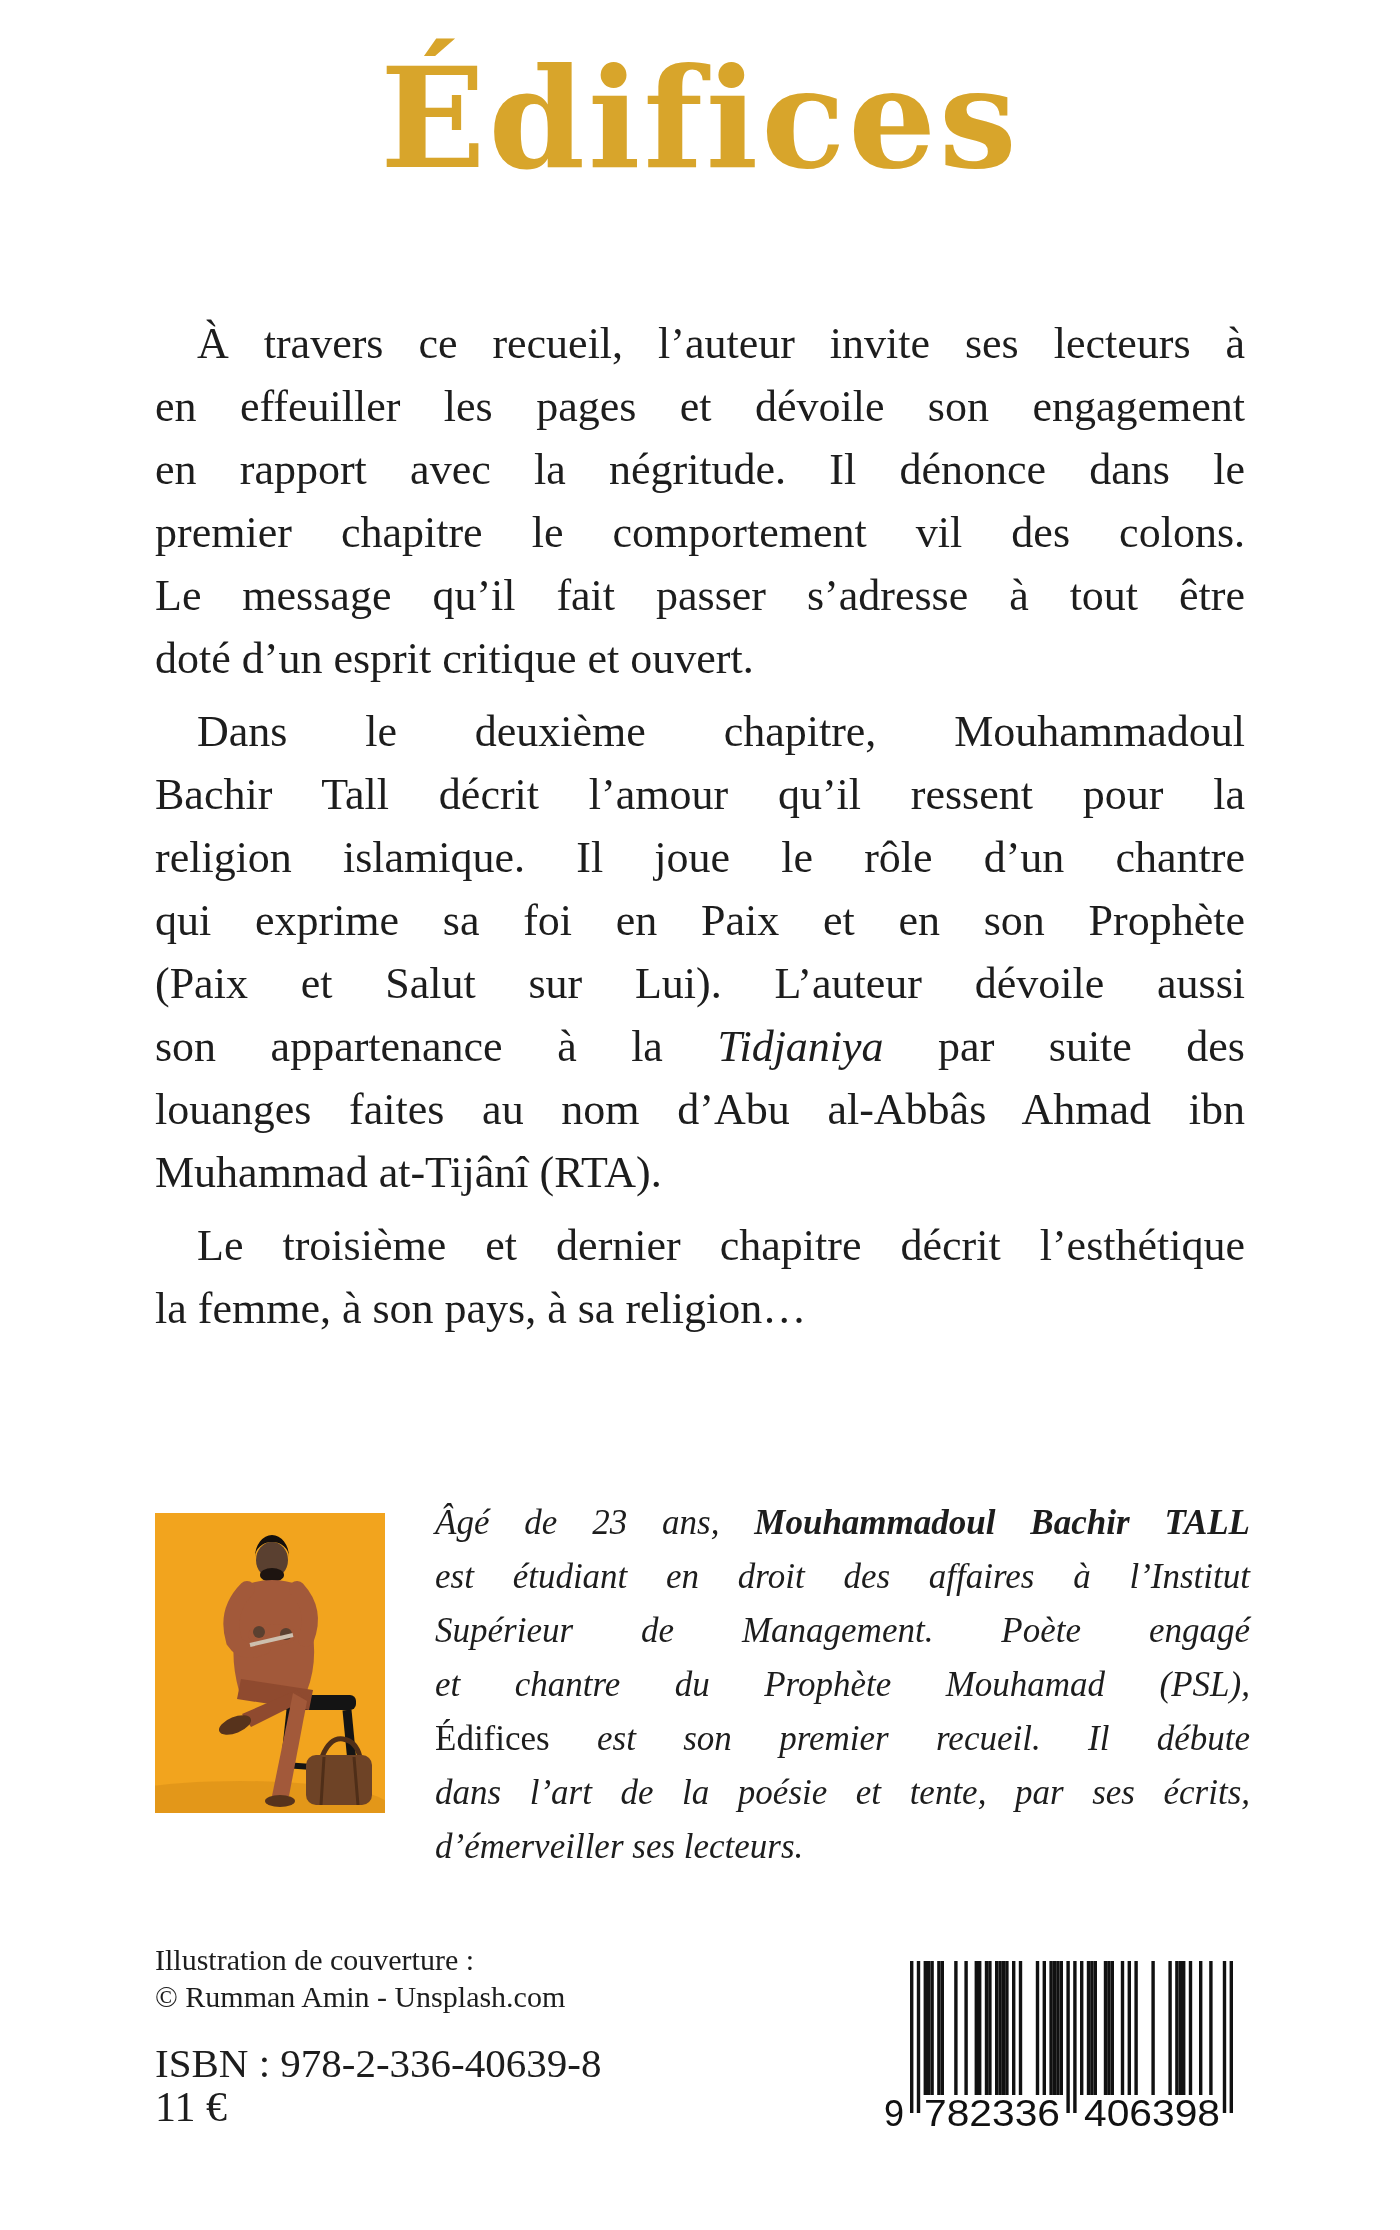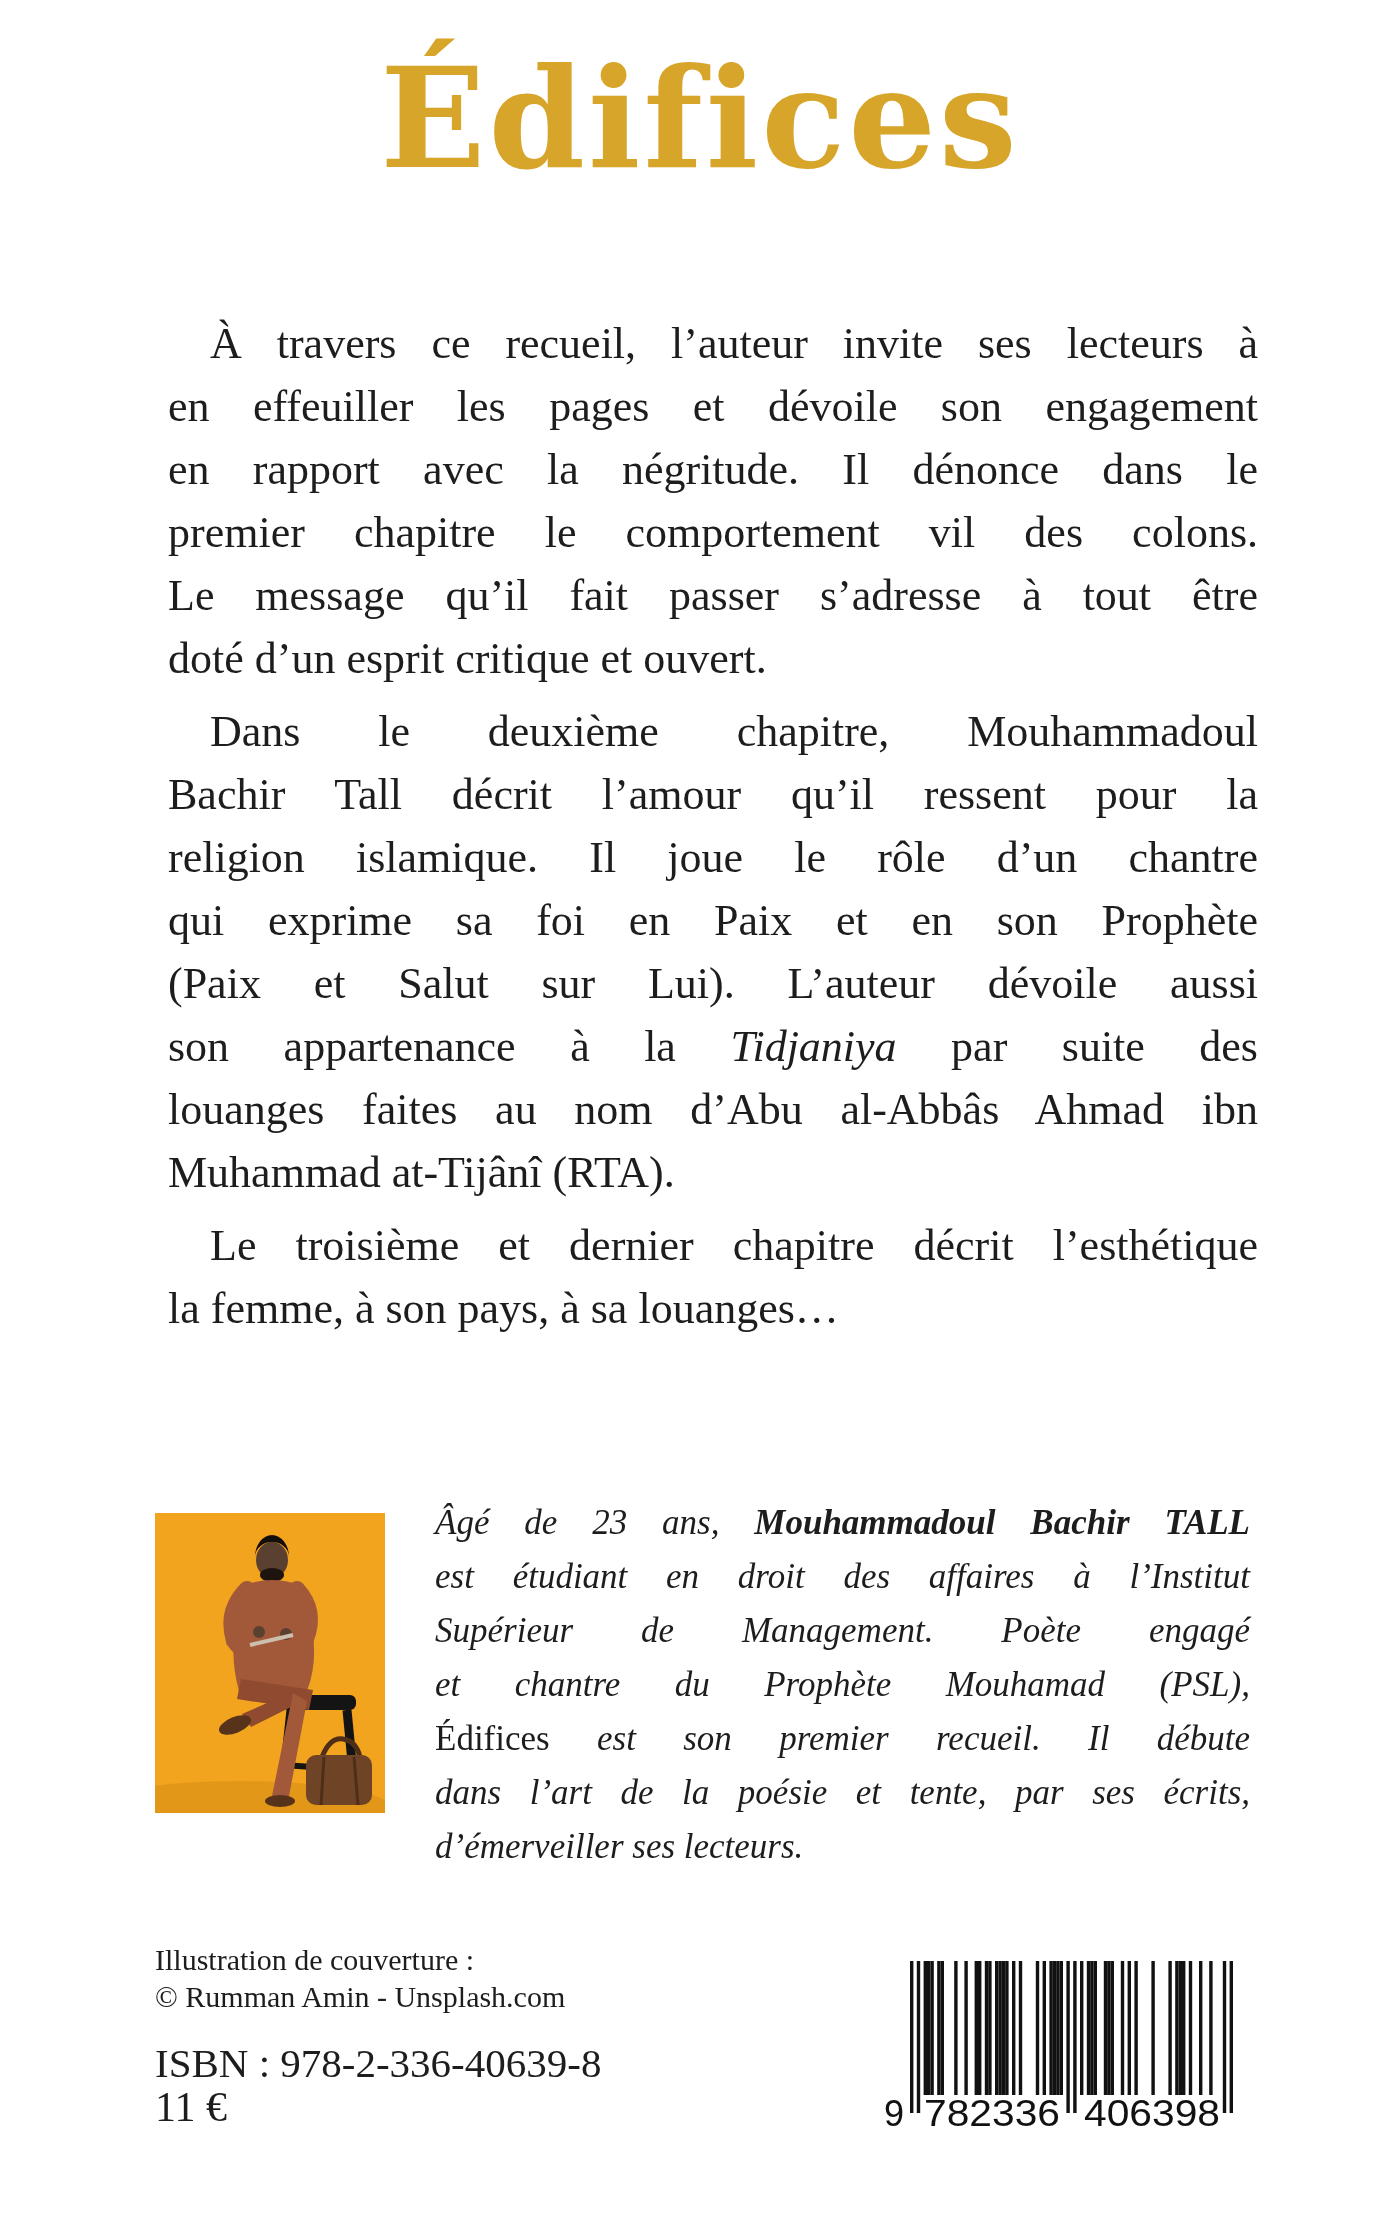--- a/index.html
+++ b/index.html
@@ -20,21 +20,21 @@
     text-align:center;
     font-family:"DejaVu Serif","Liberation Serif",serif;
     font-weight:bold;
     font-size:138px;
     line-height:150px;
     letter-spacing:3px;
     color:var(--title-gold,#d8a52b);
   }
   .synopsis{
     position:absolute;
-    left:168px; top:312px;
+    left:155px; top:312px;
     width:1090px;
     font-size:44px;
     line-height:63px;
   }
   .para + .para{margin-top:10px;}
   .jline{
     text-align:justify;
     text-align-last:justify;
     height:63px;
     overflow:visible;
@@ -104,21 +104,21 @@
         <div class="jline"><span class="seg-r">Bachir Tall décrit l’amour qu’il ressent pour la</span></div>
         <div class="jline"><span class="seg-r">religion islamique. Il joue le rôle d’un chantre</span></div>
         <div class="jline"><span class="seg-r">qui exprime sa foi en Paix et en son Prophète</span></div>
         <div class="jline"><span class="seg-r">(Paix et Salut sur Lui). L’auteur dévoile aussi</span></div>
         <div class="jline"><span class="seg-r">son appartenance à la </span><span class="seg-i">Tidjaniya</span><span class="seg-r"> par suite des</span></div>
         <div class="jline"><span class="seg-r">louanges faites au nom d’Abu al-Abbâs Ahmad ibn</span></div>
         <div class="jline last"><span class="seg-r">Muhammad at-Tijânî (RTA).</span></div>
       </div>
       <div class="para">
         <div class="jline indent"><span class="seg-r">Le troisième et dernier chapitre décrit l’esthétique</span></div>
-        <div class="jline last"><span class="seg-r">la femme, à son pays, à sa louanges…</span></div>
+        <div class="jline last"><span class="seg-r">la femme, à son pays, à sa religion…</span></div>
       </div>
     </div>
 
   <svg class="author-photo" viewBox="0 0 230 300" xmlns="http://www.w3.org/2000/svg">
     <rect width="230" height="300" fill="var(--photo-bg,#f2a41e)"></rect>
     <ellipse cx="85" cy="294" rx="150" ry="26" fill="rgba(140,75,0,0.14)"></ellipse>
 
     <g>
       <path d="M136 197 L126 290" stroke="var(--stool,#141414)" stroke-width="9" fill="none"></path>
       <path d="M192 197 L201 290" stroke="var(--stool,#141414)" stroke-width="9" fill="none"></path>

